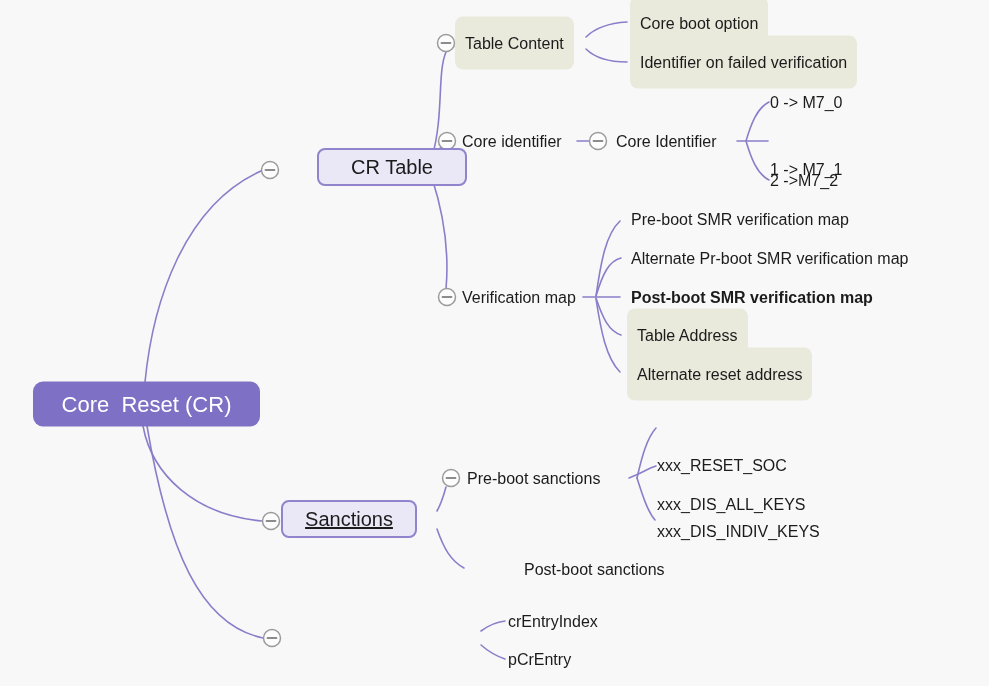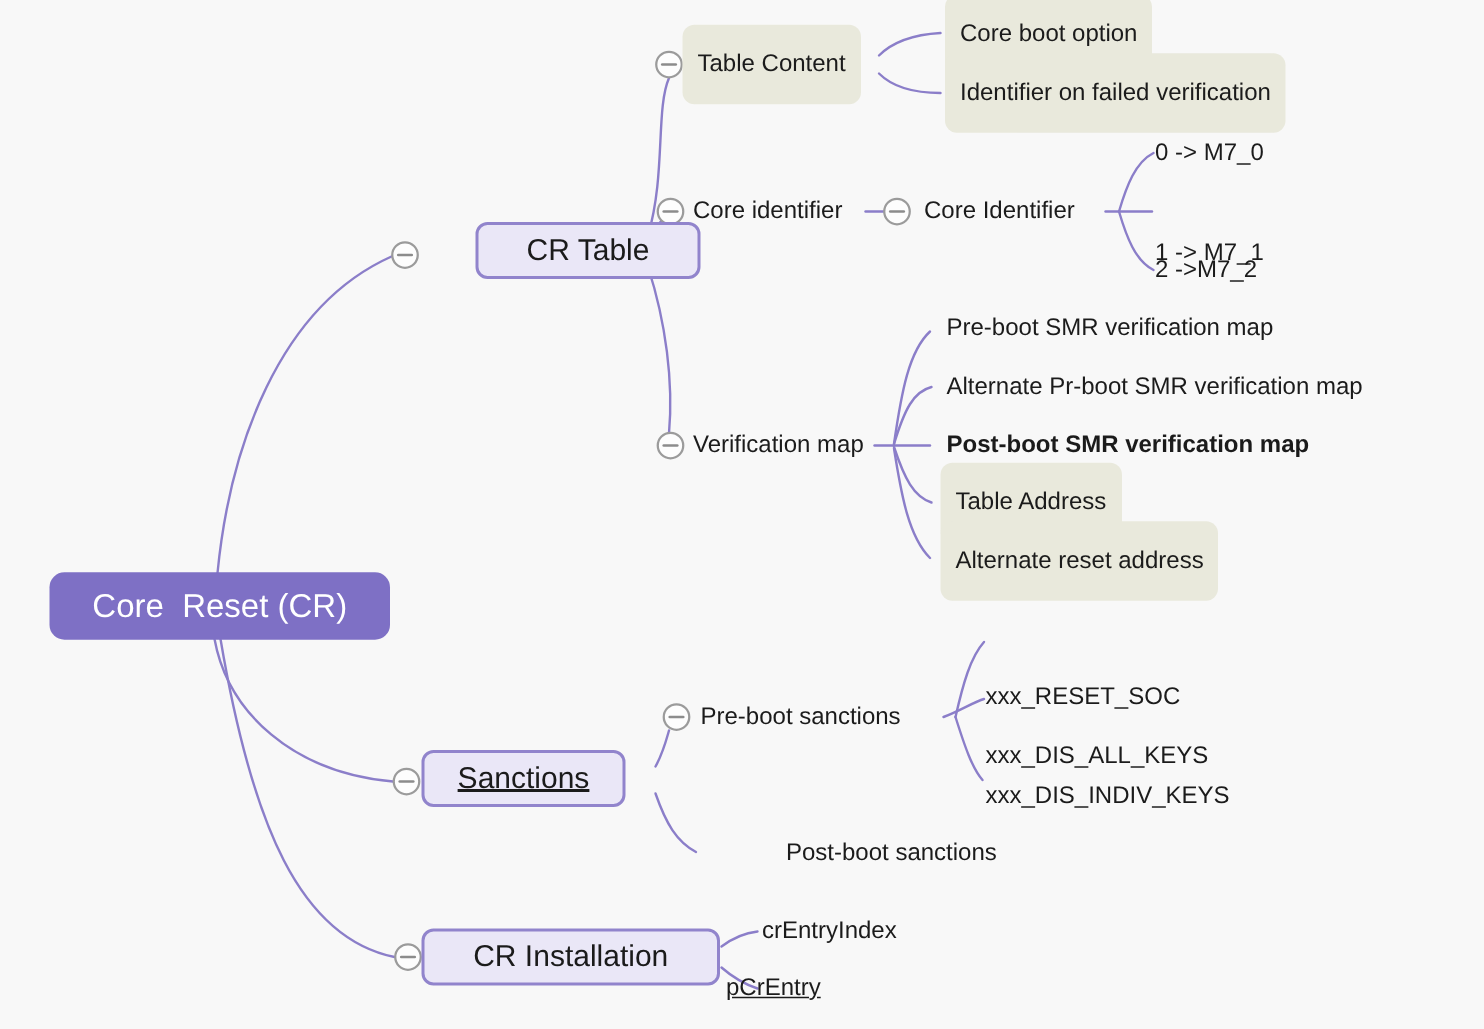--- a/index.html
+++ b/index.html
@@ -152,21 +152,20 @@
     <g>
       <circle class="toggle-circle" cx="451" cy="478" r="8.5"></circle>
       <line class="toggle-minus" x1="446.5" y1="478" x2="455.5" y2="478"></line>
     </g>
   </svg>
 
   <div class="node node-root" style="left:33px; top:404px;">Core  Reset (CR)</div>
 
   <div class="node node-branch" style="left:281px; top:167px; width:150px;margin-left:36px;">CR Table</div>
   <div class="node node-branch" style="left:281px; top:519px; width:136px;text-decoration:underline;">Sanctions</div>
-  <div class="node node-branch" style="left:281px; top:638px; width:199px;">CR Installation</div>
 
   <div class="node pill" style="left:455px; top:43px;">Table Content</div>
   <div class="node pill" style="left:630px; top:23px;">Core boot option</div>
   <div class="node pill" style="left:630px; top:62px;">Identifier on failed verification</div>
 
   <div class="node" style="left:462px; top:141px;">Core identifier</div>
   <div class="node" style="left:616px; top:141px;">Core Identifier</div>
   <div class="node" style="left:770px; top:102px;">0 -&gt; M7_0</div>
   <div class="node" style="left:770px; top:141px;margin-top:28px;">1 -&gt; M7_1</div>
   <div class="node" style="left:770px; top:180px;">2 -&gt;M7_2</div>
@@ -178,15 +177,15 @@
   <div class="node pill" style="left:627px; top:335px;">Table Address</div>
   <div class="node pill" style="left:627px; top:374px;">Alternate reset address</div>
 
   <div class="node" style="left:467px; top:478px;">Pre-boot sanctions</div>
   <div class="node" style="left:657px; top:465px;">xxx_RESET_SOC</div>
   <div class="node" style="left:657px; top:504px;">xxx_DIS_ALL_KEYS</div>
   <div class="node" style="left:657px; top:531px;">xxx_DIS_INDIV_KEYS</div>
   <div class="node" style="left:492px; top:569px;margin-left:32px;">Post-boot sanctions</div>
 
   <div class="node" style="left:508px; top:621px;">crEntryIndex</div>
-  <div class="node" style="left:484px; top:659px;text-decoration:underline;">pCrEntry</div>
+  <div class="node" style="left:508px; top:659px;">pCrEntry</div>
 
 </div>
 
 </body></html>

